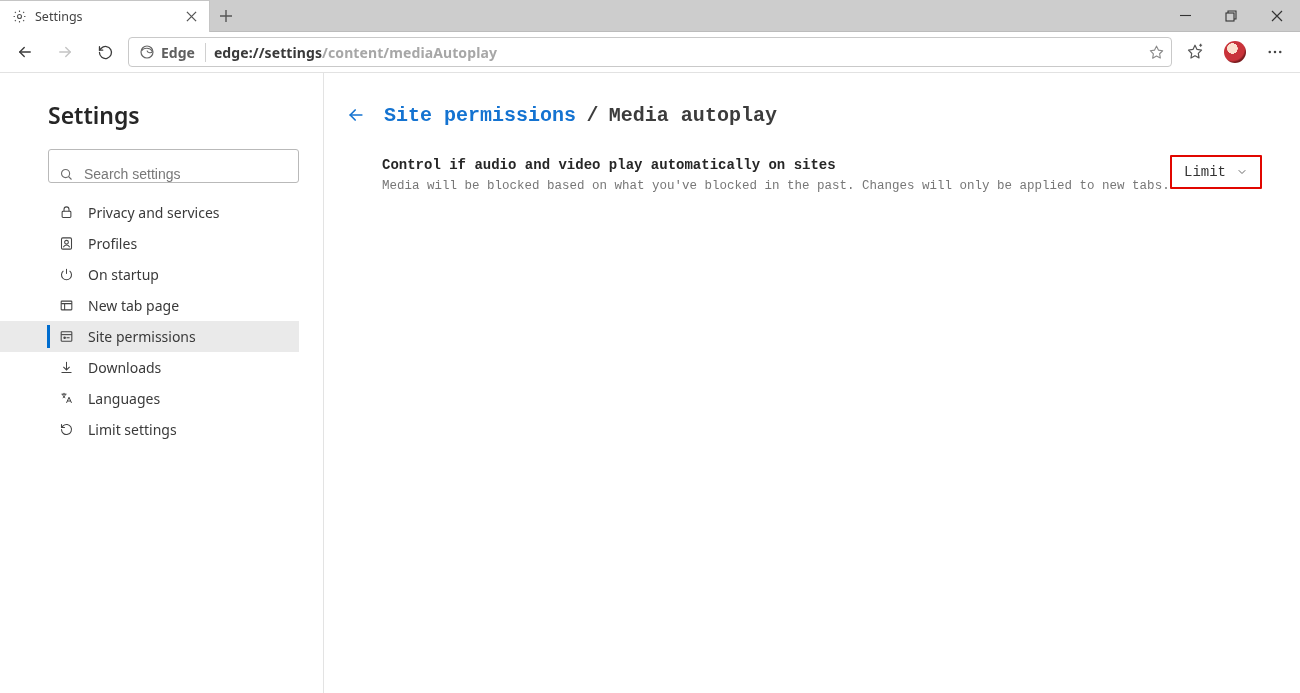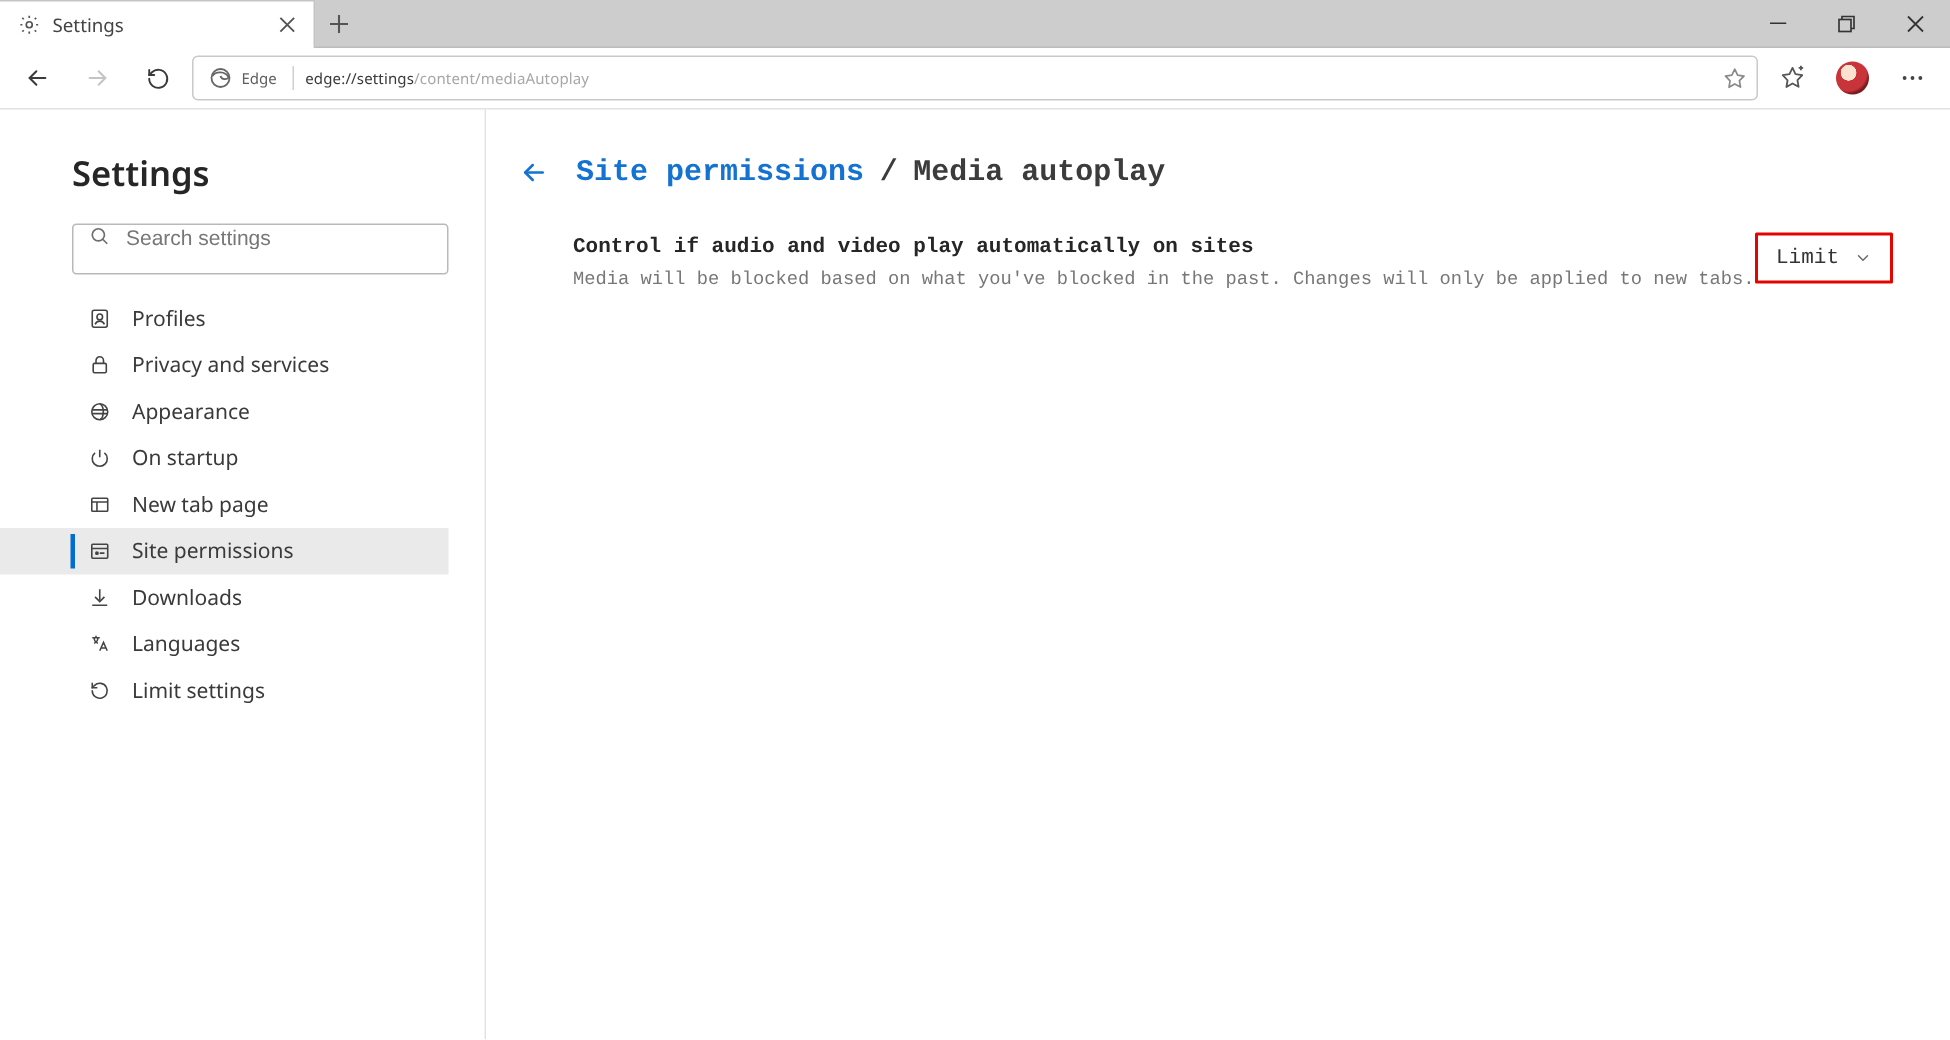--- a/index.html
+++ b/index.html
@@ -65,22 +65,23 @@
     .nav-btn.disabled { color:#bdbdbd; }
     .address-bar {
       flex:1;
       height:30px;
       border:1px solid #c9c9c9;
       border-radius:4px;
       display:flex;
       align-items:center;
       padding: 0 6px 0 10px;
       gap:8px;
-      font-size:10px;
+      font-size:14px;
       color:#666;
+      font-weight:bold;
     }
     .address-identity {
       display:flex; align-items:center; gap:6px;
       padding-right:10px;
       border-right:1px solid #d0d0d0;
       color:#5f5f5f;
     }
     .url-text { flex:1; color:#a7a7a7; white-space:nowrap; overflow:hidden; letter-spacing:0.1px;}
     .url-dark { color:#3a3a3a; }
     .toolbar-right-btn {
@@ -94,21 +95,21 @@
 
     
     .content { display:flex; height: calc(100% - 73px); }
     .sidebar {
       width: 324px;
       border-right:1px solid #e3e3e3;
       padding: 26px 24px 0 48px;
     }
     .sidebar h1 { font-size:23px; font-weight:600; color:#262626; margin-bottom:18px; }
     .search-wrap {
-      display:flex; align-items:flex-start;
+      display:flex; align-items:flex-end;
       height:34px;
       border:1px solid #b9b9b9;
       border-radius:3px;
       padding: 0 10px;
       gap:10px;
       color:#7a7a7a;
       margin-bottom: 14px;
     }
     .search-wrap input {
       border:none; outline:none; flex:1; font-size:14px; color:#333;
@@ -279,44 +280,35 @@
             <path d="M20 20l-4.8-4.8"></path>
           </svg>
       </span>
       <input type="text" placeholder="Search settings" style="">
     </div>
 
     <ul class="nav-list">
       <li class="nav-item">
         <span class="nav-ic">
           <svg width="15" height="15" viewBox="0 0 24 24" fill="none" stroke="#444" stroke-width="1.7">
+              <rect x="5" y="10" width="14" height="10" rx="1.5"></rect>
+              <path d="M8 10V7a4 4 0 0 1 8 0v3"></path>
+            </svg>
+        </span>
+        <span>Privacy and services</span>
+      </li>
+      <li class="nav-item">
+        <span class="nav-ic">
+          <svg width="15" height="15" viewBox="0 0 24 24" fill="none" stroke="#444" stroke-width="1.7">
               <rect x="4" y="3" width="16" height="18" rx="2"></rect>
               <circle cx="12" cy="10" r="3"></circle>
               <path d="M7 18c1-2.6 3-3.5 5-3.5s4 .9 5 3.5"></path>
             </svg>
         </span>
         <span>Profiles</span>
-      </li>
-      <li class="nav-item">
-        <span class="nav-ic">
-          <svg width="15" height="15" viewBox="0 0 24 24" fill="none" stroke="#444" stroke-width="1.7">
-              <rect x="5" y="10" width="14" height="10" rx="1.5"></rect>
-              <path d="M8 10V7a4 4 0 0 1 8 0v3"></path>
-            </svg>
-        </span>
-        <span>Privacy and services</span>
-      </li>
-      <li class="nav-item">
-        <span class="nav-ic">
-          <svg width="15" height="15" viewBox="0 0 24 24" fill="none" stroke="#444" stroke-width="1.7">
-              <circle cx="12" cy="12" r="8.5"></circle>
-              <path d="M12 3.5c5 2 5 15 0 17M3.6 10h16.8M3.6 14h16.8"></path>
-            </svg>
-        </span>
-        <span>Appearance</span>
       </li>
       <li class="nav-item">
         <span class="nav-ic">
           <svg width="15" height="15" viewBox="0 0 24 24" fill="none" stroke="#444" stroke-width="1.7">
               <path d="M12 3v8"></path>
               <path d="M7 6.3A8 8 0 1 0 17 6.3"></path>
             </svg>
         </span>
         <span>On startup</span>
       </li>

